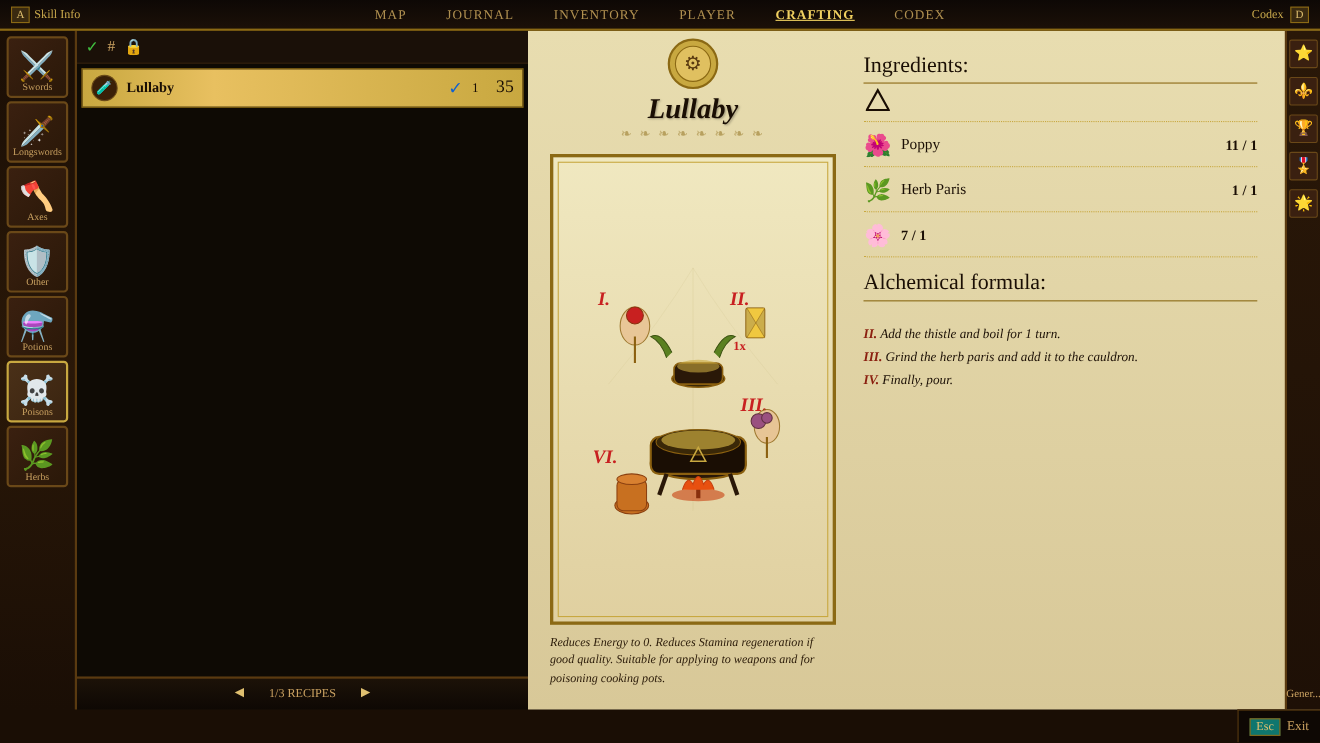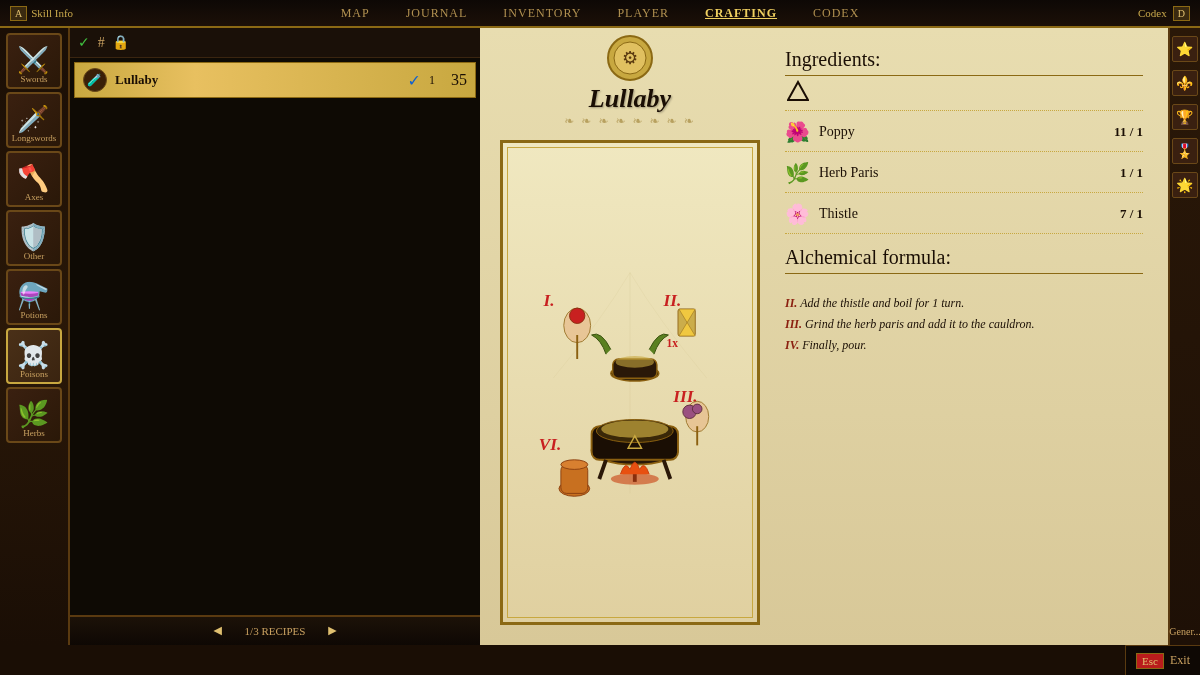--- a/index.html
+++ b/index.html
@@ -526,20 +526,21 @@
 
             <ellipse cx="115" cy="115" rx="25" ry="8" fill="#3a2808" stroke="#8b6010" stroke-width="1.5"></ellipse>
             <rect x="92" y="100" width="46" height="20" rx="6" fill="#2a1808" stroke="#8b6010" stroke-width="1.5"></rect>
             <ellipse cx="115" cy="103" rx="20" ry="6" fill="#c8a840" opacity="0.6"></ellipse>
 
             <path d="M90,90 Q80,70 70,75 Q80,80 85,95" fill="#5a8020" stroke="#3a5010" stroke-width="1"></path>
             <path d="M130,90 Q140,70 150,75 Q140,80 135,95" fill="#5a8020" stroke="#3a5010" stroke-width="1"></path>
           </svg>
         </div>
 
+        <p class="recipe-desc">Reduces Energy to 0. Reduces Stamina regeneration if good quality. Suitable for applying to weapons and for poisoning cooking pots.</p>
       </div>
 
       <div class="recipe-info">
         <div class="ingredients-title">Ingredients:</div>
 
         <div class="ingredient-row">
           <div class="ingredient-icon">
             <svg width="22" height="22" viewBox="0 0 22 22">
               <polygon points="11,2 21,20 1,20" fill="none" stroke="#1a0e04" stroke-width="2"></polygon>
             </svg>
@@ -554,21 +555,20 @@
         </div>
 
         <div class="ingredient-row">
           <div class="ingredient-icon" style="font-size:20px;">🌿</div>
           <span class="ingredient-name">Herb Paris</span>
           <span class="ingredient-count">1 / 1</span>
         </div>
 
         <div class="ingredient-row">
           <div class="ingredient-icon" style="font-size:20px;">🌸</div>
-          <span class="ingredient-name">Thistle</span>
           <span class="ingredient-count">7 / 1</span>
         </div>
 
         <div class="formula-title">Alchemical formula:</div>
 
         <div class="formula-step">
           <span class="step-num">II.</span>
           <span>Add the thistle and boil for 1 turn.</span>
         </div>
         <div class="formula-step">
@@ -590,15 +590,15 @@
       <div class="scroll-emblem">🎖️</div>
       <div class="scroll-emblem">🌟</div>
       <div style="margin-top:auto;font-size:10px;color:#c8a060;text-align:left;">Gener...</div>
     </div>
 
   </div>
 
 </div>
 
 <div style="position:absolute;bottom:0;right:0;height:30px;background:#0e0804;border-top:1px solid #5a3a10;border-left:1px solid #5a3a10;display:flex;align-items:center;padding:0 10px;gap:6px;z-index:20;">
-  <span style="background:#b91c1c;border:1px solid #8b6914;padding:1px 5px;font-size:11px;color:#e0c070;">Esc</span>
+  <span style="background:#0f766e;border:1px solid #8b6914;padding:1px 5px;font-size:11px;color:#e0c070;">Esc</span>
   <span style="font-size:12px;color:#c8a060;">Exit</span>
 </div>
 
 </body></html>

